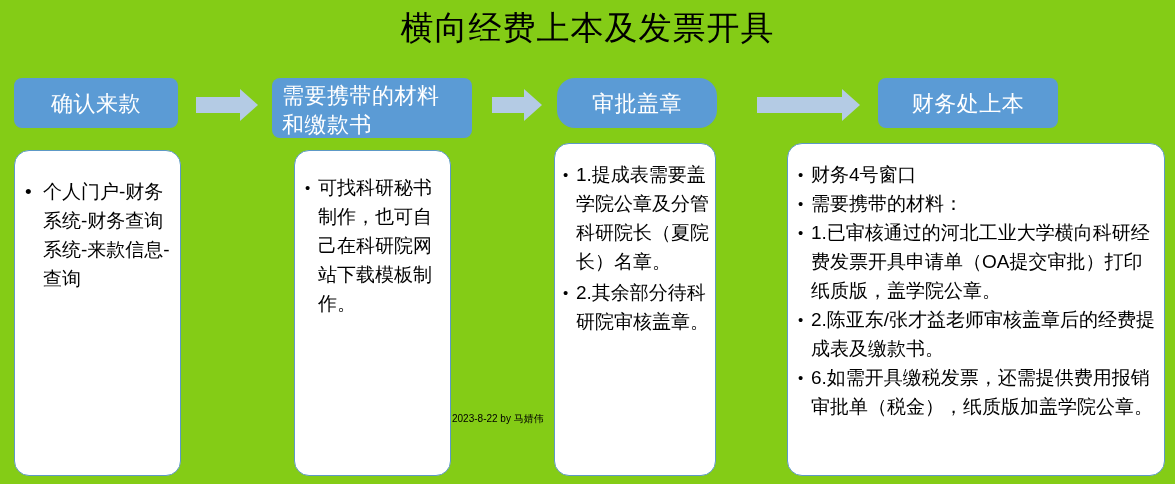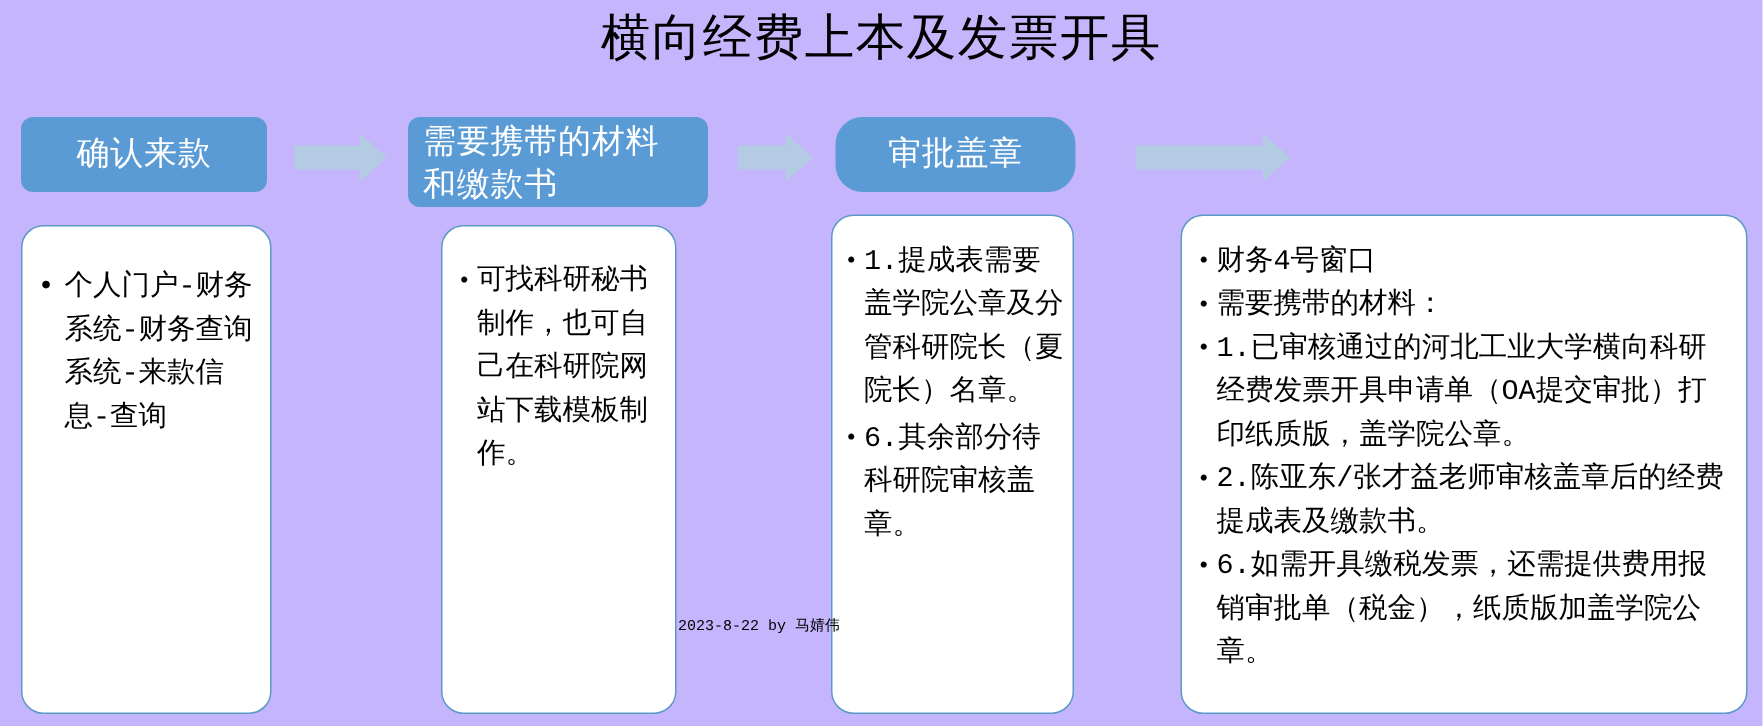--- a/index.html
+++ b/index.html
@@ -8,23 +8,22 @@
     background: #ffffff;
   }
   body {
     font-family: "Liberation Sans", "DejaVu Sans", sans-serif;
     color: #000000;
   }
   #slide {
     position: relative;
     width: 1175px;
     height: 484px;
-    background: #c4b5fd;
+    background: #84cc16;
     overflow: hidden;
-    font-family: Liberation Mono, monospace;
   }
 
   
   #slide-title {
     position: absolute;
     left: 0;
     top: 6px;
     width: 1175px;
     text-align: center;
     font-size: 33px;
@@ -191,20 +190,23 @@
 
   <div class="step-header" id="header-3">
     <span class="hdr-text">审批盖章</span>
   </div>
 
   <div class="arrow" id="arrow-3">
     <span class="shaft"></span>
     <span class="head"></span>
   </div>
 
+  <div class="step-header" id="header-4">
+    <span class="hdr-text">财务处上本</span>
+  </div>
 
   <div class="content-box" id="box-1">
     <ul class="bullet-list" id="list-1">
       <li>
         <span class="bullet-dot">•</span>
         <span class="bullet-text">个人门户-财务系统-财务查询系统-来款信息-查询</span>
       </li>
     </ul>
   </div>
 
@@ -218,21 +220,21 @@
   </div>
 
   <div class="content-box" id="box-3">
     <ul class="bullet-list" id="list-3">
       <li>
         <span class="bullet-dot">•</span>
         <span class="bullet-text">1.提成表需要盖学院公章及分管科研院长（夏院长）名章。</span>
       </li>
       <li>
         <span class="bullet-dot">•</span>
-        <span class="bullet-text">6.其余部分待科研院审核盖章。</span>
+        <span class="bullet-text">2.其余部分待科研院审核盖章。</span>
       </li>
     </ul>
   </div>
 
   <div class="content-box" id="box-4">
     <ul class="bullet-list" id="list-4">
       <li>
         <span class="bullet-dot">•</span>
         <span class="bullet-text">财务4号窗口</span>
       </li>

